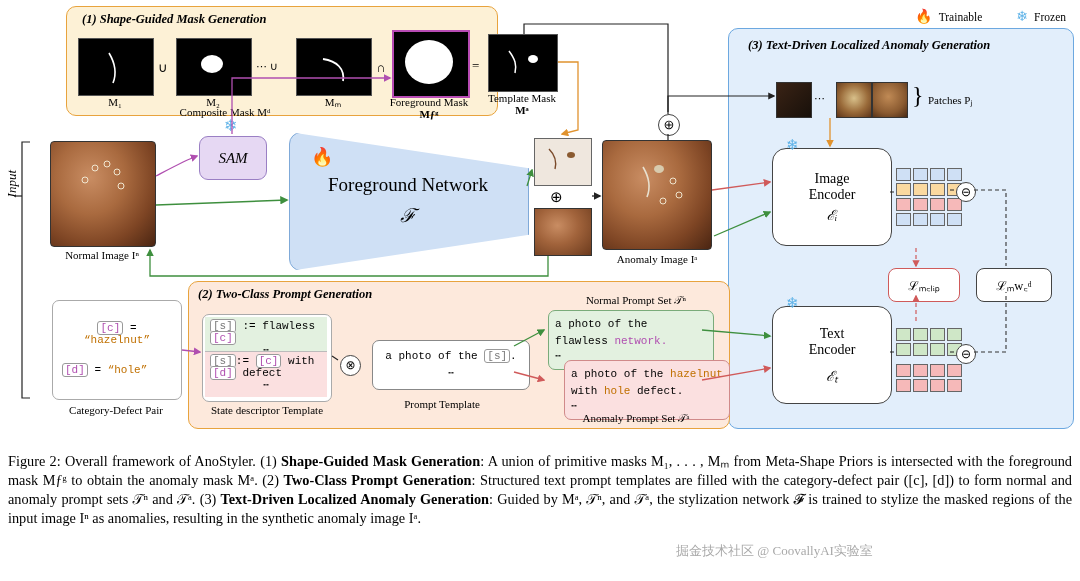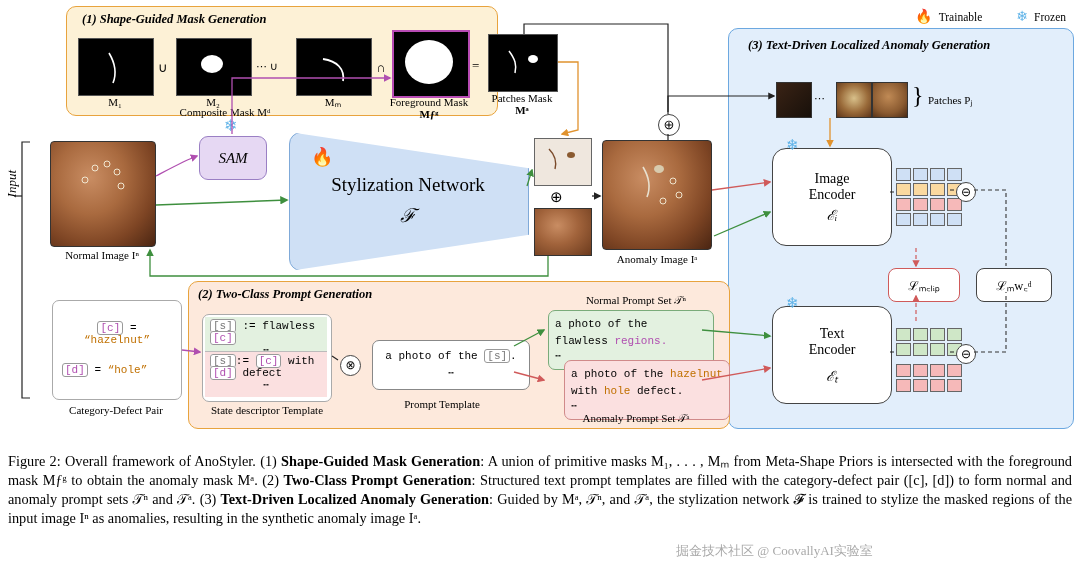--- a/index.html
+++ b/index.html
@@ -109,21 +109,21 @@
   <div class="lbl" style="left:366px;top:108px;width:126px;font-weight:bold;">Mƒᵍ</div>
 
   <div class="opglyph" style="left:472px;top:58px;">=</div>
 
   <div class="mask" style="left:488px;top:34px;width:68px;height:56px;">
     <svg width="66" height="54" style="display:block">
         <path d="M20 16 C26 24, 28 30, 26 38" stroke="#fff" stroke-width="1.5" fill="none"></path>
         <ellipse cx="44" cy="24" rx="5" ry="4" fill="#fff"></ellipse>
       </svg>
   </div>
-  <div class="lbl" style="left:470px;top:92px;width:104px;">Patches Mask</div>
+  <div class="lbl" style="left:470px;top:92px;width:104px;">Template Mask</div>
   <div class="lbl" style="left:470px;top:104px;width:104px;font-weight:bold;">Mᵃ</div>
 
   <div class="abs" style="left:4px;top:170px;writing-mode:vertical-rl;transform:rotate(180deg);font-style:italic;font-size:13px;">Input</div>
 
   <div class="hz" style="left:50px;top:141px;width:104px;height:104px;border-radius:4px;">
     <svg width="102" height="102" style="display:block">
       <g stroke="#f0e6d0" stroke-width="1" fill="none">
         <circle cx="44" cy="26" r="3"></circle>
           <circle cx="56" cy="22" r="3"></circle>
           <circle cx="66" cy="30" r="3"></circle>
@@ -134,21 +134,21 @@
   </div>
   <div class="lbl" style="left:36px;top:249px;width:132px;">Normal Image Iⁿ</div>
 
   <div class="sam">
     <span>SAM</span>
   </div>
   <div class="abs snow" style="left:224px;top:116px;font-size:16px;">❄</div>
 
   <div class="stylnet"></div>
   <div class="stylnet-in">
-    <div style="font-size:19px;">Stylization Network</div>
+    <div style="font-size:19px;">Foreground Network</div>
     <div style="font-size:19px;font-style:italic;margin-top:6px;">ℱ</div>
   </div>
   <div class="abs flame" style="left:311px;top:146px;font-size:18px;">🔥</div>
 
   <div class="abs" style="left:534px;top:138px;width:56px;height:46px;background:#efe7de;border:1px solid #666;">
     <svg width="54" height="44" style="display:block">
         <path d="M14 10 C20 16, 22 22, 20 30" stroke="#7a4a2a" stroke-width="1.4" fill="none"></path>
         <ellipse cx="36" cy="16" rx="4" ry="3" fill="#8a5a30"></ellipse>
       </svg>
   </div>
@@ -282,21 +282,21 @@
 
   <div class="tmpl" style="left:372px;top:340px;width:140px;">
     <div class="mono">a photo of the <span class="pill" style="color:#7a7a7a;">[s]</span>.</div>
     <div class="mono" style="font-size:10px;">⋯</div>
   </div>
   <div class="lbl" style="left:372px;top:398px;width:140px;">Prompt Template</div>
 
   <div class="lbl" style="left:536px;top:294px;width:200px;">Normal Prompt Set 𝒯ⁿ</div>
   <div class="prompt-card" style="left:548px;top:310px;width:152px;">
     <div class="mono">a photo of the</div>
-    <div class="mono"><span>flawless </span><span style="color:#b04fb0;">regions.</span></div>
+    <div class="mono"><span>flawless </span><span style="color:#b04fb0;">network.</span></div>
     <div class="mono" style="font-size:10px;">⋯</div>
   </div>
 
   <div class="prompt-card red" style="left:548px;top:360px;width:152px;margin-left:16px;">
     <div class="mono">a photo of the <span style="color:#c07000;">hazelnut</span></div>
     <div class="mono">with <span style="color:#c07000;">hole</span> defect.</div>
     <div class="mono" style="font-size:10px;">⋯</div>
   </div>
   <div class="lbl" style="left:536px;top:412px;width:200px;">Anomaly Prompt Set 𝒯ᵃ</div>
 

